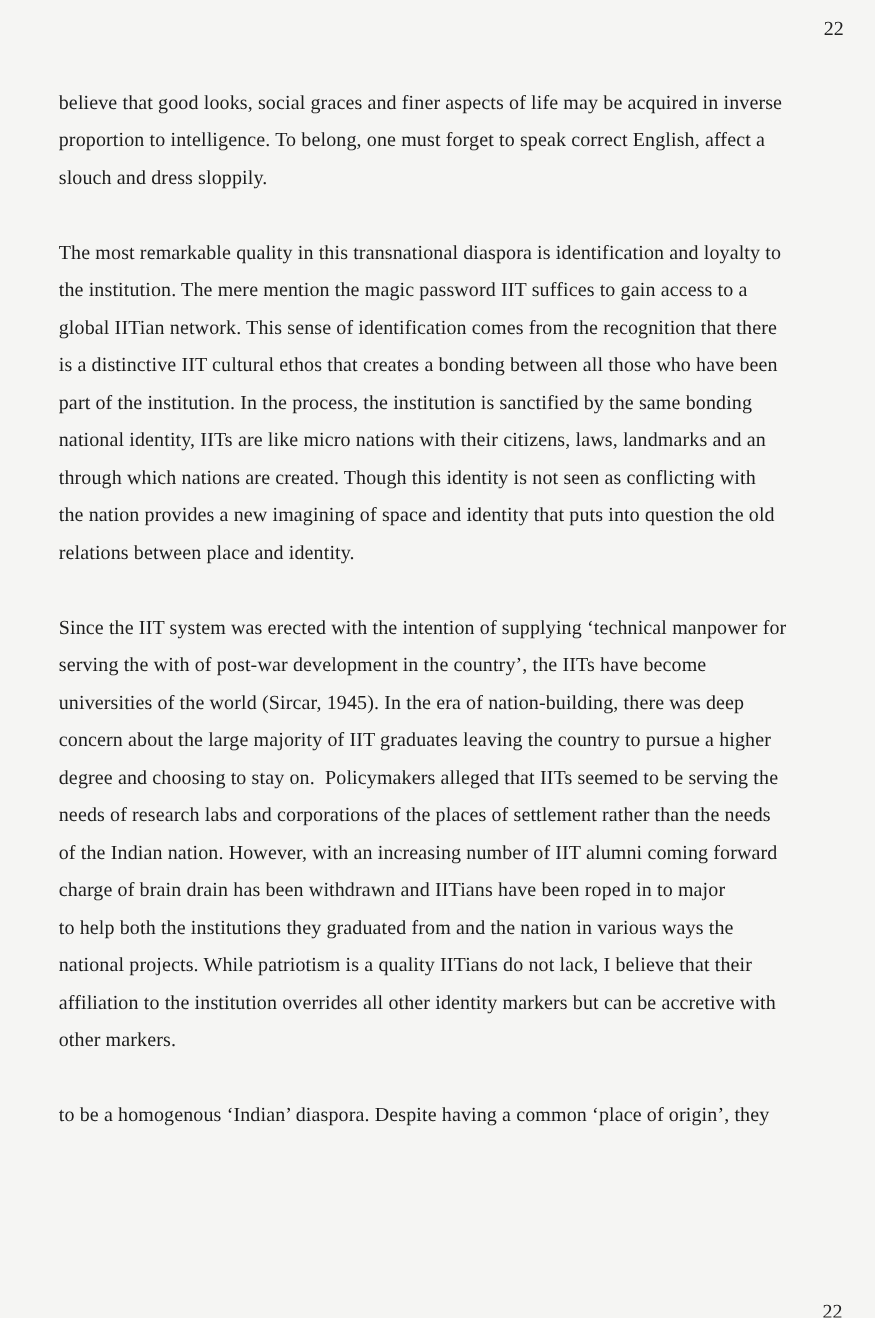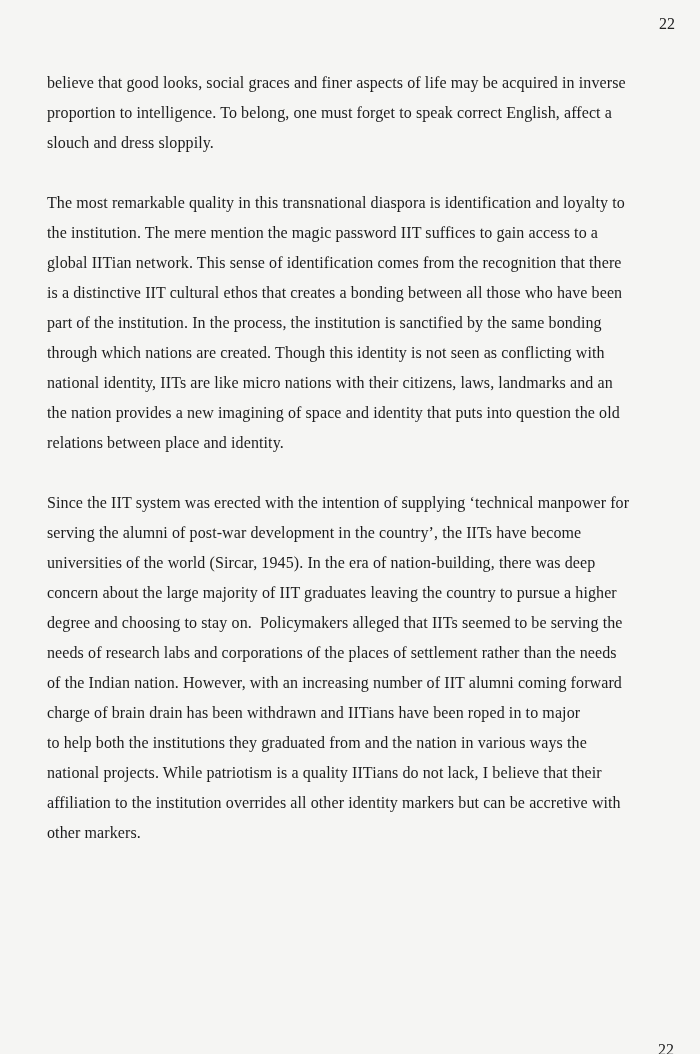--- a/index.html
+++ b/index.html
@@ -69,41 +69,42 @@
       <div class="line">proportion to intelligence. To belong, one must forget to speak correct English, affect a</div>
       <div class="line">slouch and dress sloppily.</div>
     </div>
 
     <div class="paragraph">
       <div class="line">The most remarkable quality in this transnational diaspora is identification and loyalty to</div>
       <div class="line">the institution. The mere mention the magic password IIT suffices to gain access to a</div>
       <div class="line">global IITian network. This sense of identification comes from the recognition that there</div>
       <div class="line">is a distinctive IIT cultural ethos that creates a bonding between all those who have been</div>
       <div class="line">part of the institution. In the process, the institution is sanctified by the same bonding</div>
+      <div class="line">national identity, IITs are like micro nations with their citizens, laws, landmarks and an</div>
       <div class="line">through which nations are created. Though this identity is not seen as conflicting with</div>
-      <div class="line">national identity, IITs are like micro nations with their citizens, laws, landmarks and an</div>
       <div class="line">the nation provides a new imagining of space and identity that puts into question the old</div>
       <div class="line">relations between place and identity.</div>
     </div>
 
     <div class="paragraph">
       <div class="line">Since the IIT system was erected with the intention of supplying ‘technical manpower for</div>
-      <div class="line">serving the alumni of post-war development in the country’, the IITs have become</div>
+      <div class="line">serving the with of post-war development in the country’, the IITs have become</div>
       <div class="line">universities of the world (Sircar, 1945). In the era of nation-building, there was deep</div>
       <div class="line">concern about the large majority of IIT graduates leaving the country to pursue a higher</div>
       <div class="line">degree and choosing to stay on.  Policymakers alleged that IITs seemed to be serving the</div>
       <div class="line">needs of research labs and corporations of the places of settlement rather than the needs</div>
       <div class="line">of the Indian nation. However, with an increasing number of IIT alumni coming forward</div>
       <div class="line">charge of brain drain has been withdrawn and IITians have been roped in to major</div>
       <div class="line">to help both the institutions they graduated from and the nation in various ways the</div>
       <div class="line">national projects. While patriotism is a quality IITians do not lack, I believe that their</div>
       <div class="line">affiliation to the institution overrides all other identity markers but can be accretive with</div>
       <div class="line">other markers.</div>
     </div>
 
     <div class="paragraph">
+      <div class="line">to be a homogenous ‘Indian’ diaspora. Despite having a common ‘place of origin’, they</div>
     </div>
 
   </div>
 
   <div class="page-number-bottom">22</div>
 
 </div>
 
 </body></html>

